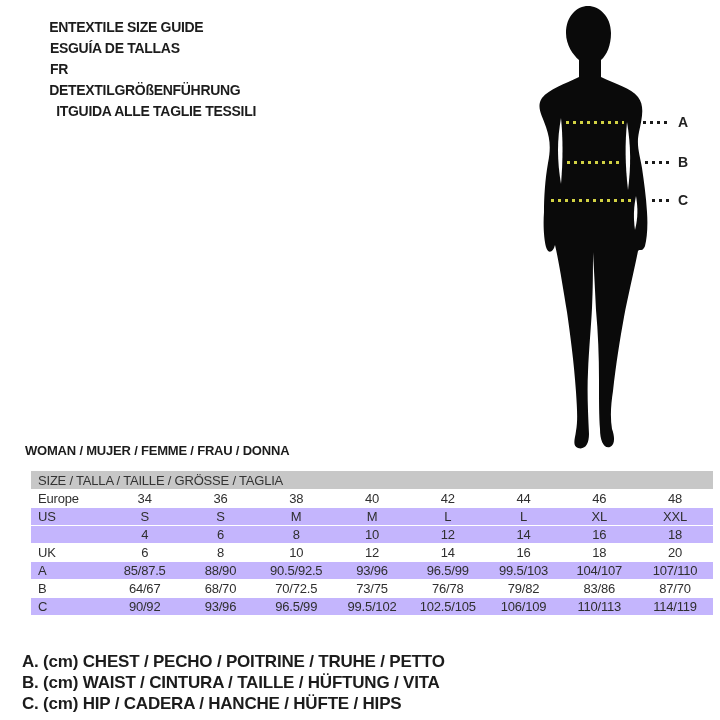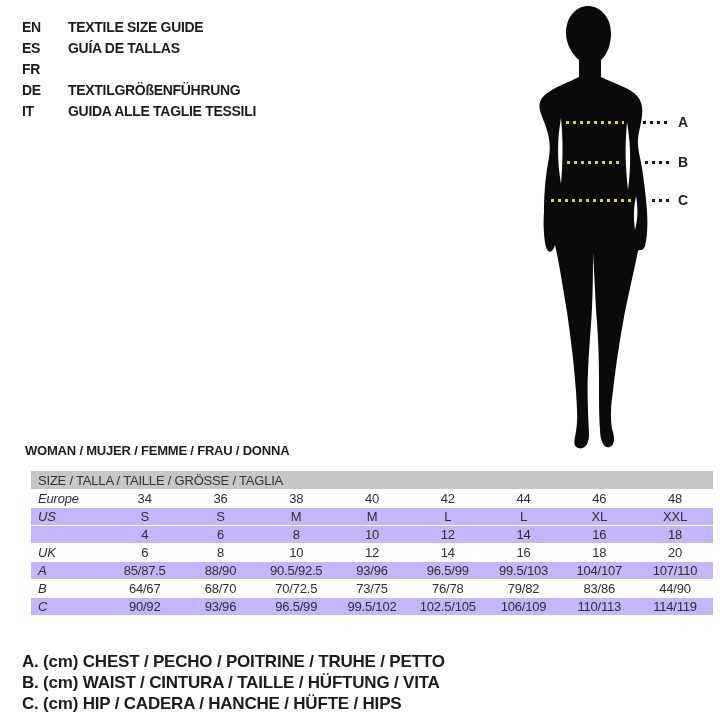--- a/index.html
+++ b/index.html
@@ -5,21 +5,21 @@
   * { margin:0; padding:0; box-sizing:border-box; }
   html,body { background:#fff; }
   .page {
     position:relative; width:720px; height:720px; background:#ffffff;
     font-family:"Liberation Sans", sans-serif; color:#1c1c1c; overflow:hidden;
   }
 
   
   .lang-block { position:absolute; left:22px; top:16px; }
   .lang-row { display:flex; height:21px; align-items:center; }
-  .lang-code { width:46px; font-weight:700; font-size:14px; letter-spacing:-0.3px; }
+  .lang-code { width:46px; font-weight:700; font-size:14px; letter-spacing:-0.3px;text-align:right; }
   .lang-text { font-weight:700; font-size:14px; letter-spacing:-0.3px; white-space:nowrap; }
 
   
   .figure-area { position:absolute; left:0; top:0; width:720px; height:465px; }
   .silhouette-svg { position:absolute; left:515px; top:0; width:170px; height:460px; }
   .measure-line { position:absolute; height:3px; }
   .dots-yellow { background:repeating-linear-gradient(90deg,#d2d243 0 3px, transparent 3px 7px); }
   .dots-black  { background:repeating-linear-gradient(90deg,#1a1a1a 0 3px, transparent 3px 7px); }
   .line-a-on  { left:566px; top:121px; width:58px; }
   .line-a-off { left:643px; top:121px; width:27px; }
@@ -39,21 +39,21 @@
   .size-table {
     position:absolute; left:31px; top:470px; width:682px;
     border-collapse:separate; border-spacing:0 1px; table-layout:fixed;
     font-size:13px; color:#2f2f2f; letter-spacing:-0.2px;
   }
   .size-table th {
     background:#c7c7c7; text-align:left; font-weight:400; color:#333;
     height:18px; padding:0 0 0 7px; font-size:13px;
   }
   .size-table td { height:17px; text-align:center; font-weight:400; }
-  .size-table td.row-label { text-align:left; padding-left:7px; width:92px;font-style:italic; }
+  .size-table td.row-label { text-align:left; padding-left:7px; width:92px; }
   .size-table tr.shaded td { background:#c4b5fd; }
 
   
   .footnotes { position:absolute; left:22px; top:651px; }
   .footnote { font-size:17px; font-weight:700; letter-spacing:-0.2px; line-height:21px; white-space:nowrap; }
 </style>
 </head>
 <body>
 
 <div class="page">
@@ -201,21 +201,21 @@
         </tr>
         <tr>
           <td class="row-label">B</td>
           <td>64/67</td>
           <td>68/70</td>
           <td>70/72.5</td>
           <td>73/75</td>
           <td>76/78</td>
           <td>79/82</td>
           <td>83/86</td>
-          <td>44/90</td>
+          <td>87/70</td>
         </tr>
         <tr class="shaded">
           <td class="row-label">C</td>
           <td>90/92</td>
           <td>93/96</td>
           <td>96.5/99</td>
           <td>99.5/102</td>
           <td>102.5/105</td>
           <td>106/109</td>
           <td>110/113</td>

